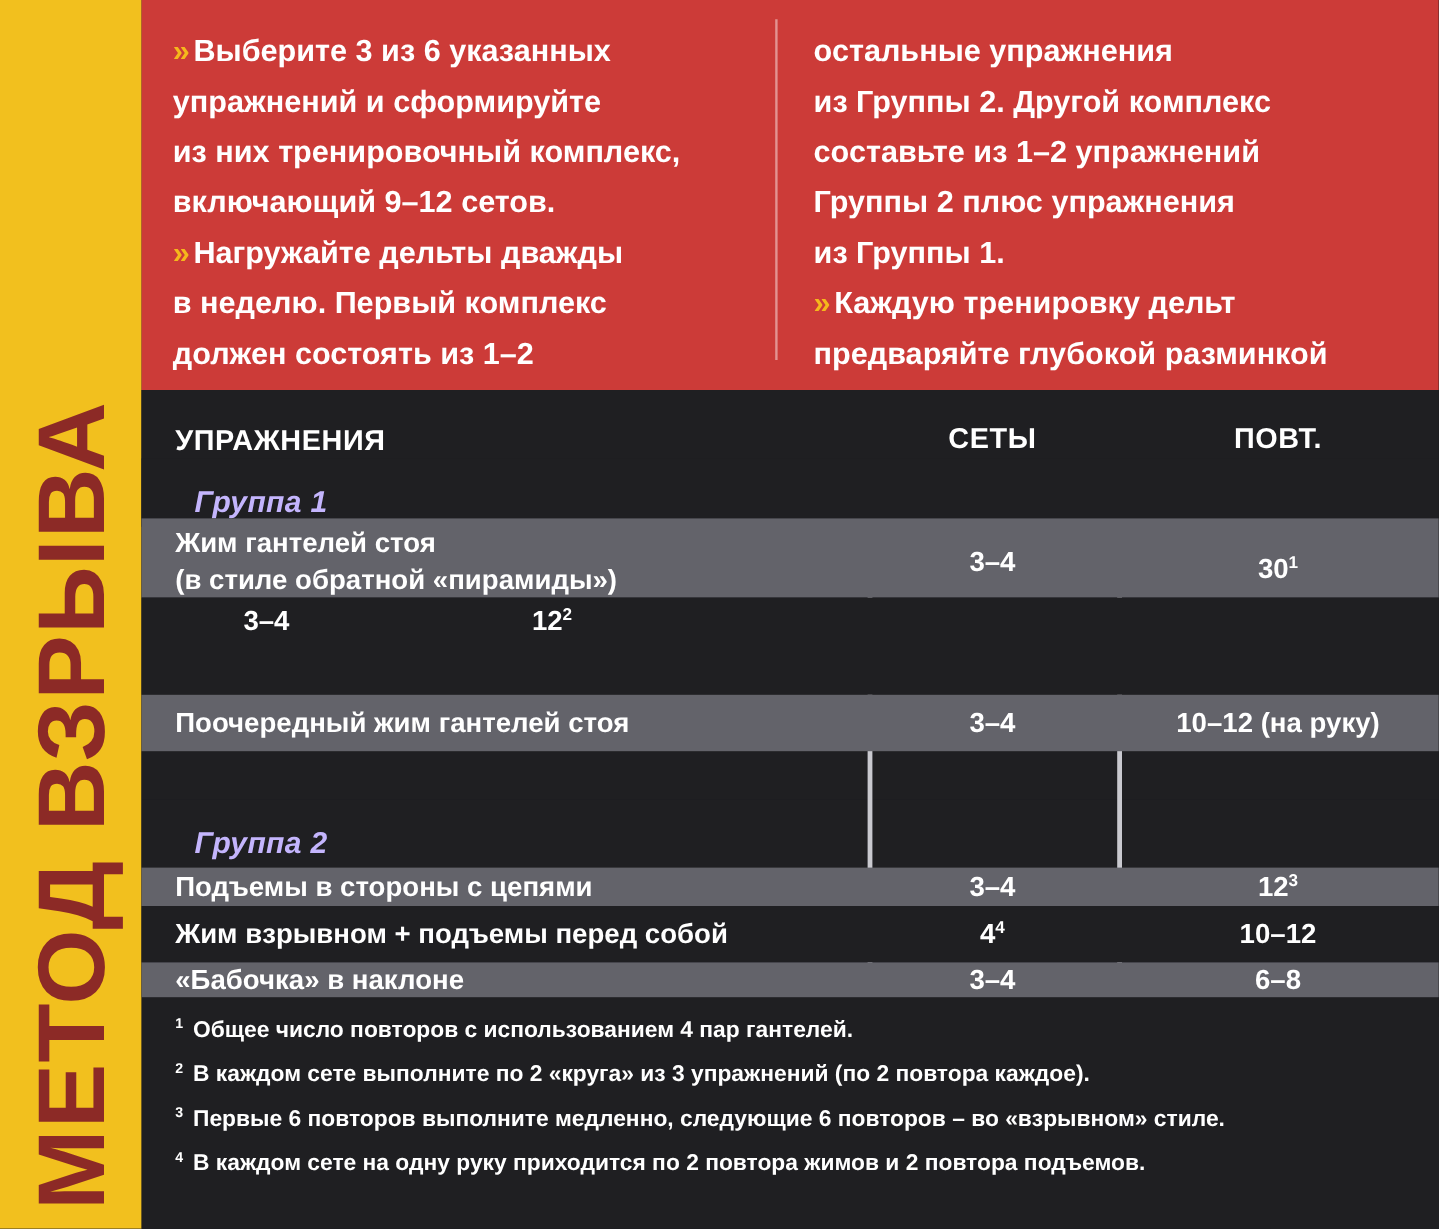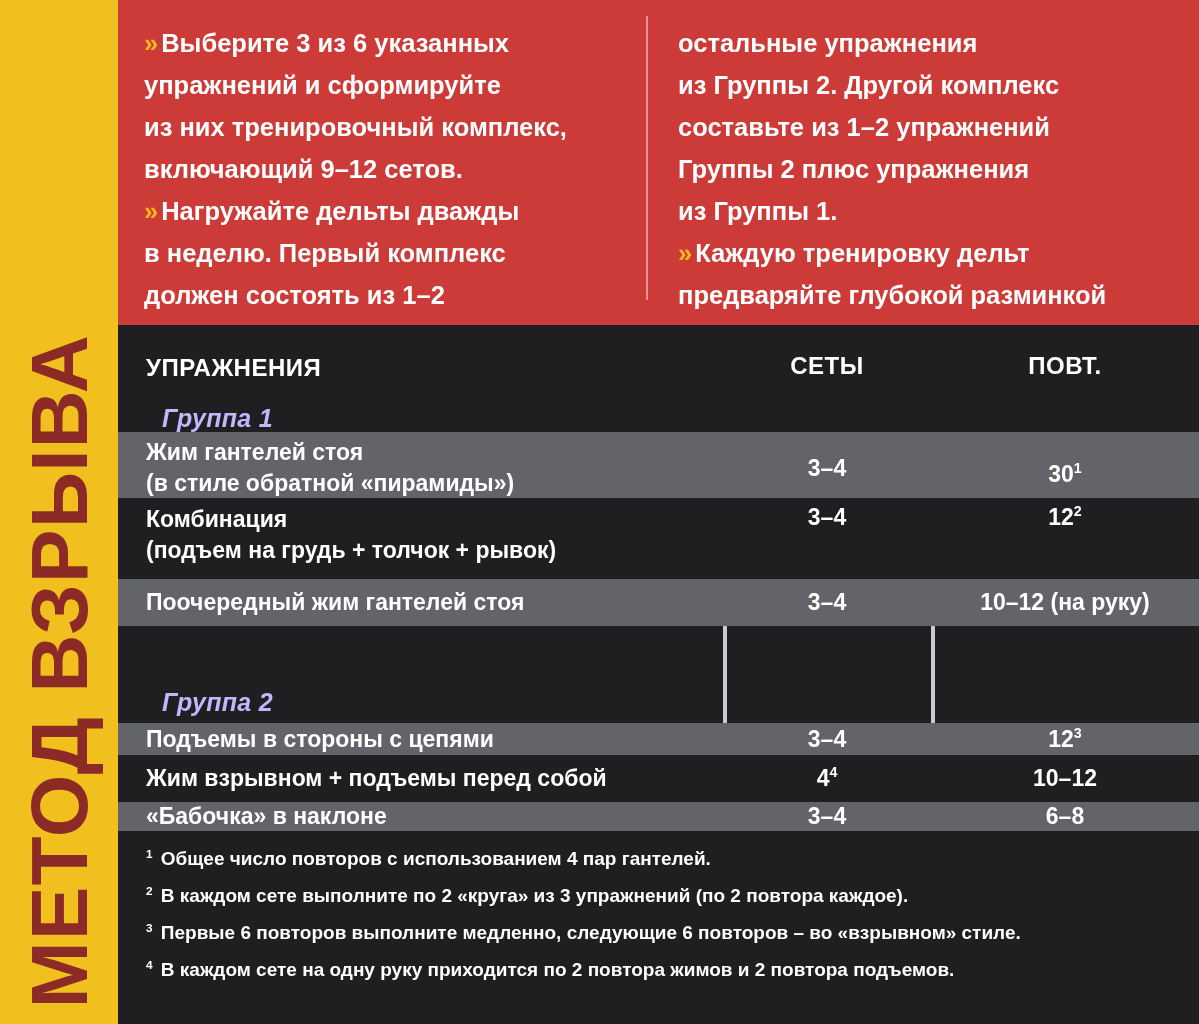--- a/index.html
+++ b/index.html
@@ -208,24 +208,20 @@
     <div id="group1-body">
         <div class="row gray" style="height: 66px; align-items: center;">
           <div class="c-name" style="padding-top: 6px;">
             <div>Жим гантелей стоя</div>
             <div>(в стиле обратной «пирамиды»)</div>
           </div>
           <div class="c-sets" style="padding-top: 6px;">3–4</div>
           <div class="c-reps" style="padding-top: 19px;">30<sup>1</sup></div>
         </div>
         <div class="row black" style="height: 81px; align-items: flex-start;">
-          <div class="c-name" style="padding-top: 6px;">
-            <div>Комбинация</div>
-            <div>(подъем на грудь + толчок + рывок)</div>
-          </div>
           <div class="c-sets" style="padding-top: 6px;">3–4</div>
           <div class="c-reps" style="padding-top: 6px;">12<sup>2</sup></div>
         </div>
         <div class="row gray" style="height: 47px;">
           <div class="c-name">
             <div>Поочередный жим гантелей стоя</div>
           </div>
           <div class="c-sets">3–4</div>
           <div class="c-reps">10–12 (на руку)</div>
         </div>

